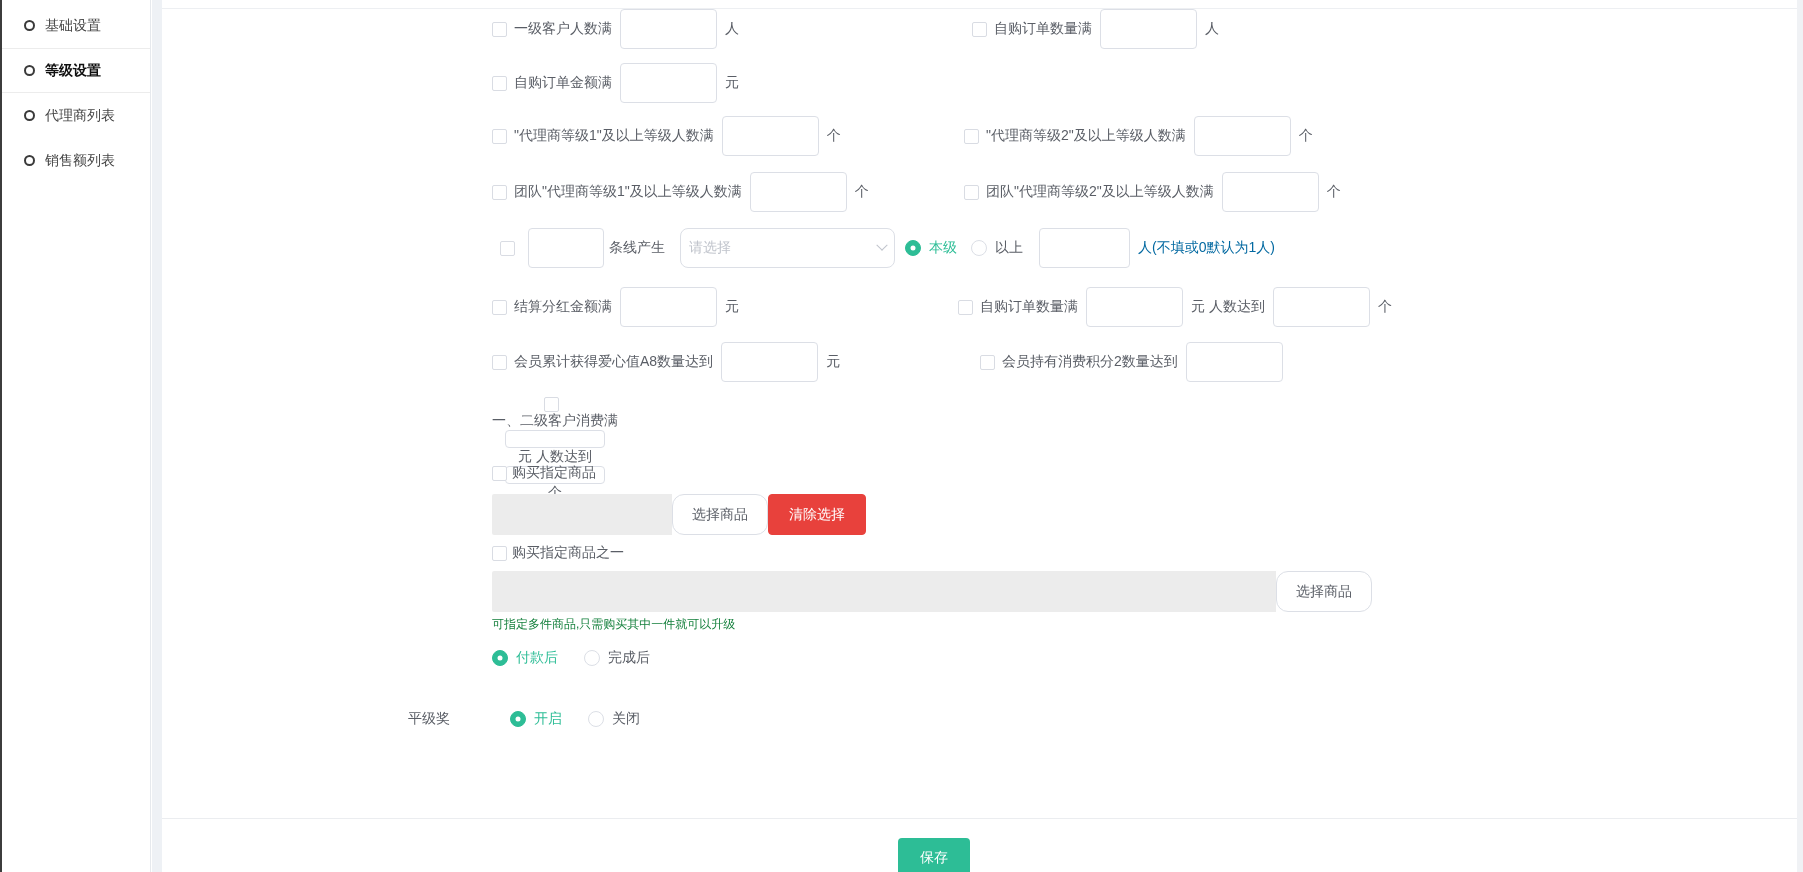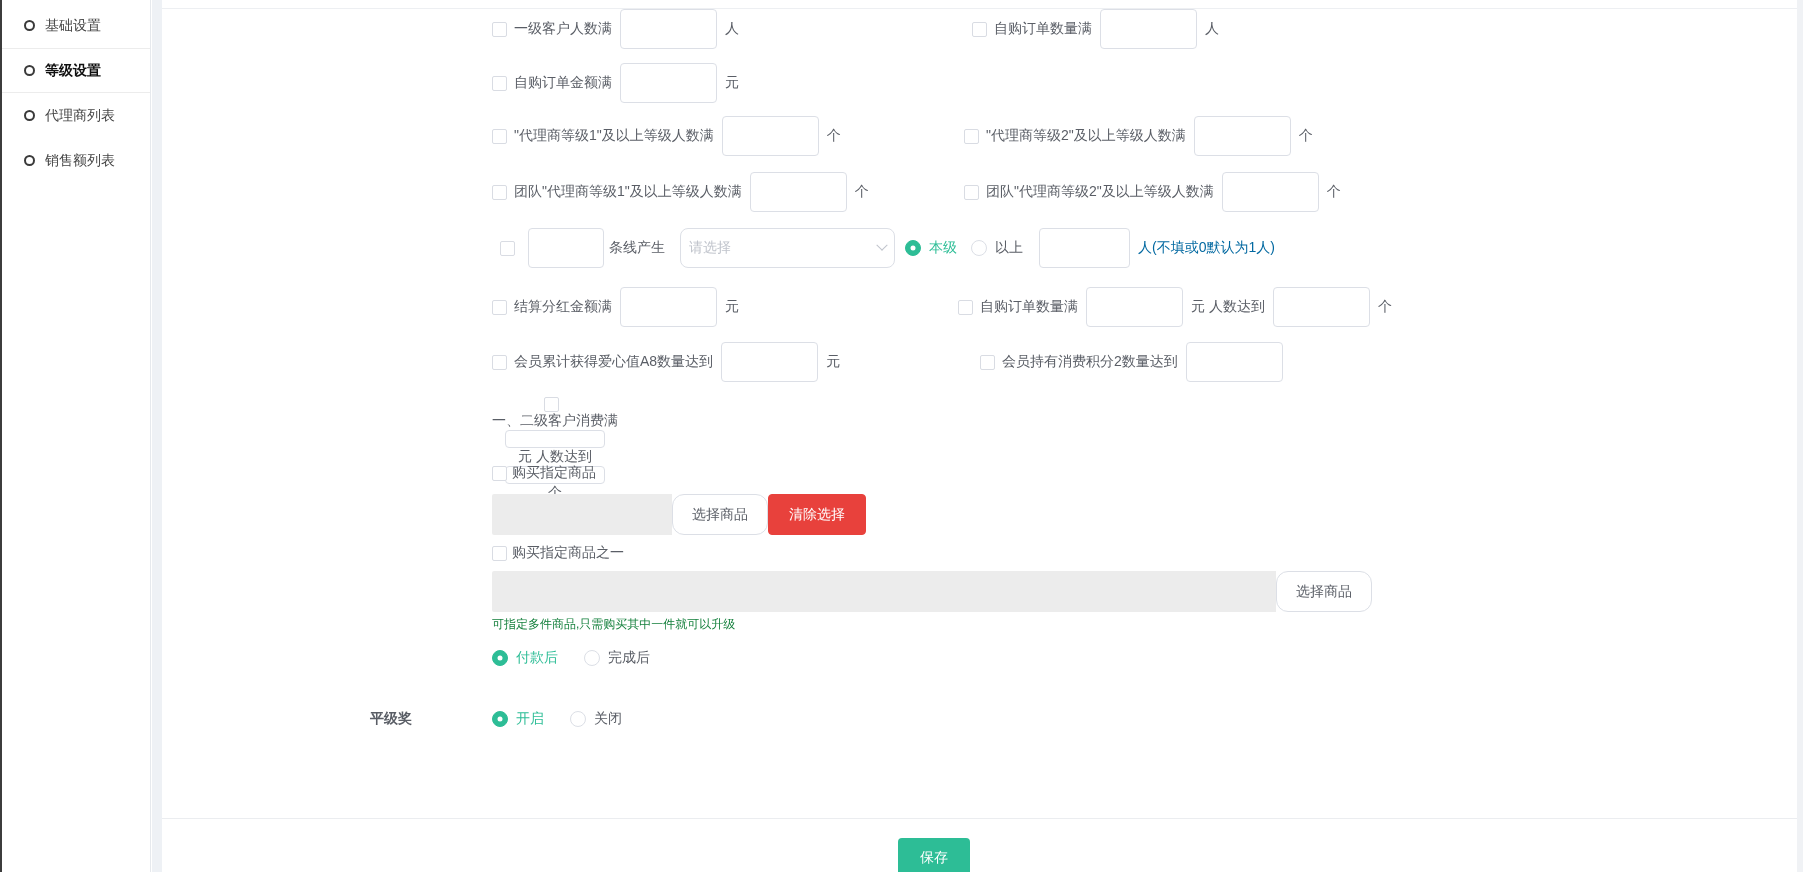--- a/index.html
+++ b/index.html
@@ -37,21 +37,21 @@
   .radio.checked::after { content:''; position:absolute; left:50%; top:50%; width:5px; height:5px;
     border-radius:50%; background:#fff; transform:translate(-50%,-50%); }
   .rlabel { margin-right:26px; white-space:nowrap; }
   .rlabel.on { color:var(--accent); }
   .graybox { height:41px; background:#ececec; border-radius:2px 0 0 2px; }
   .btn-plain { height:41px; width:96px; background:#fff; border:1px solid #dcdfe6; border-radius:12px;
     color:#5a5e66; font-size:14px; cursor:pointer; font-family:inherit; }
   .btn-danger { height:41px; width:98px; background:var(--danger); border:1px solid var(--danger);
     border-radius:4px; color:#fff; font-size:14px; cursor:pointer; font-family:inherit; }
   .hint { color:#15803d; font-size:12px; white-space:nowrap; }
-  .form-label { width:80px; text-align:left; margin-right:42px; white-space:nowrap;font-weight:bold; }
+  .form-label { width:80px; text-align:right; margin-right:60px; white-space:nowrap; }
   .group { display:flex; height:40px; }
   .group .inp { margin:0; border-radius:4px 0 0 4px; width:294px; }
   .addon { width:53px; height:40px; background:#f5f7fa; border:1px solid #dcdfe6; border-left:none;
     border-radius:0 4px 4px 0; display:flex; align-items:center; justify-content:center;
     color:#909399; }
   .footline { position:absolute; left:0; top:818px; width:100%; height:1px; background:#ebedf0; }
   .btn-save { position:absolute; left:736px; top:838px; width:72px; height:40px;
     background:var(--accent); border:none; border-radius:4px; color:#fff; font-size:14px;
     cursor:pointer; font-family:inherit; }
 </style>

